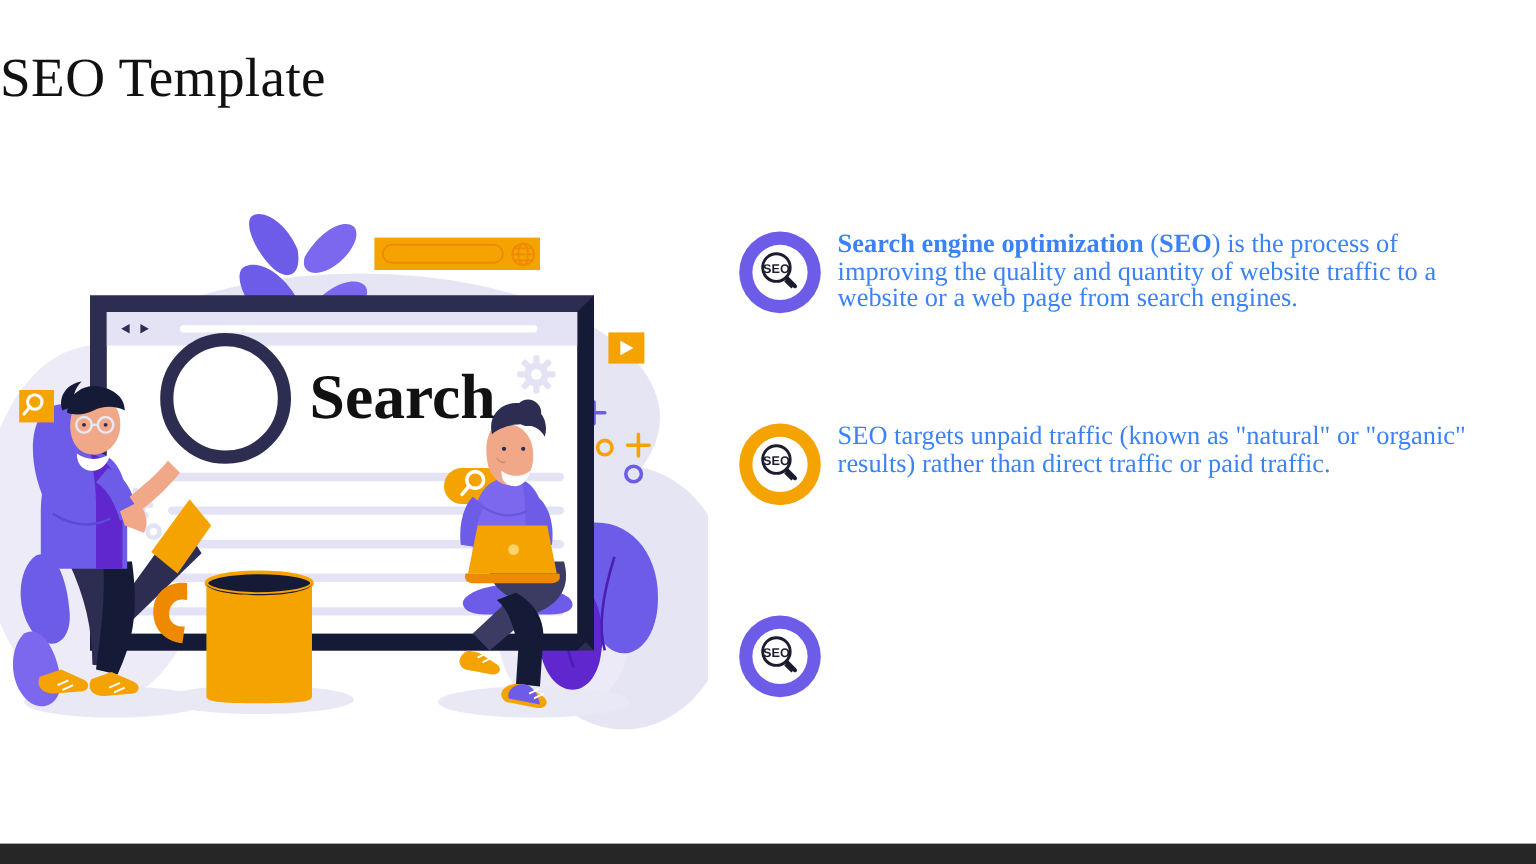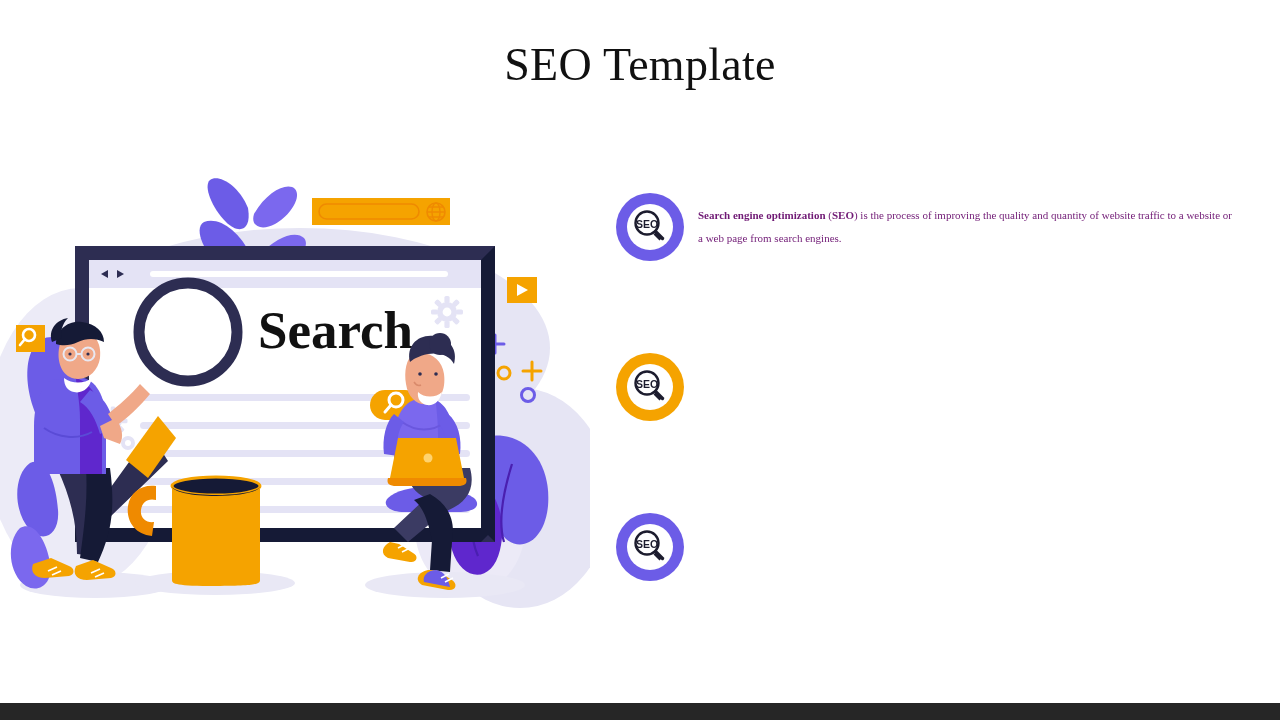--- a/index.html
+++ b/index.html
@@ -7,21 +7,20 @@
     width: 1280px; height: 720px;
     background: #ffffff;
     font-family: "Liberation Serif", serif;
     overflow: hidden;
   }
   #slide { position: relative; width: 1280px; height: 720px; background: #fff; }
 
   
   .slide-title {
     position: absolute; left: 0; top: 38px; width: 1280px;
-    text-align: center;
     font-family: "Liberation Serif", serif;
     font-size: 46px; font-weight: 400; color: #111111;
     letter-spacing: 0.3px;
   }
 
   
   .bottom-bar {
     position: absolute; left: 0; top: 703px; width: 1280px; height: 17px;
     background: #262626;
   }
@@ -34,23 +33,23 @@
     position: absolute; left: 0; top: 13px;
     width: 68px; height: 68px; border-radius: 50%;
     display: flex; align-items: center; justify-content: center;
   }
   .bullet-icon .ring-inner {
     width: 46px; height: 46px; border-radius: 50%;
     background: #ffffff;
     display: flex; align-items: center; justify-content: center;
   }
   .bullet-text {
-    position: absolute; left: 82px; top: 24px; width: 540px;
+    position: absolute; left: 82px; top: 12px; width: 540px;
     font-family: "Liberation Serif", serif;
-    font-size: 11px; line-height: 22.6px; color: #701a75;
+    font-size: 22px; line-height: 22.6px; color: #3b82f6;
   }
   .bullet-text b { font-weight: 700; }
 
   
   .illus { position: absolute; left: 0px; top: 138px; width: 590px; height: 470px; }
   .illus svg { display: block; }
 </style>
 </head>
 <body>
 
@@ -299,20 +298,21 @@
       <div class="bullet-icon" style="background:#f5a300;">
         <div class="ring-inner">
           <svg width="38" height="38" viewBox="0 0 38 38">
             <circle cx="16" cy="15" r="11.5" fill="none" stroke="#1c1c2e" stroke-width="2.4"></circle>
             <text x="16" y="19.5" font-family="Liberation Sans, sans-serif" font-size="10.5" font-weight="700" fill="#1c1c2e" text-anchor="middle">SEO</text>
             <path d="M24.5 23.5 L31.5 30.5" stroke="#1c1c2e" stroke-width="3.4" stroke-linecap="round"></path>
             <path d="M25 24 l6 6 l-2.5 2.5 l-6 -6 z" fill="#1c1c2e"></path>
           </svg>
         </div>
       </div>
+      <div class="bullet-text">SEO targets unpaid traffic (known as "natural" or "organic" results) rather than direct traffic or paid traffic.</div>
     </div>
 
     <div class="bullet-row">
       <div class="bullet-icon" style="background:#6c5ce7;">
         <div class="ring-inner">
           <svg width="38" height="38" viewBox="0 0 38 38">
             <circle cx="16" cy="15" r="11.5" fill="none" stroke="#1c1c2e" stroke-width="2.4"></circle>
             <text x="16" y="19.5" font-family="Liberation Sans, sans-serif" font-size="10.5" font-weight="700" fill="#1c1c2e" text-anchor="middle">SEO</text>
             <path d="M24.5 23.5 L31.5 30.5" stroke="#1c1c2e" stroke-width="3.4" stroke-linecap="round"></path>
             <path d="M25 24 l6 6 l-2.5 2.5 l-6 -6 z" fill="#1c1c2e"></path>

